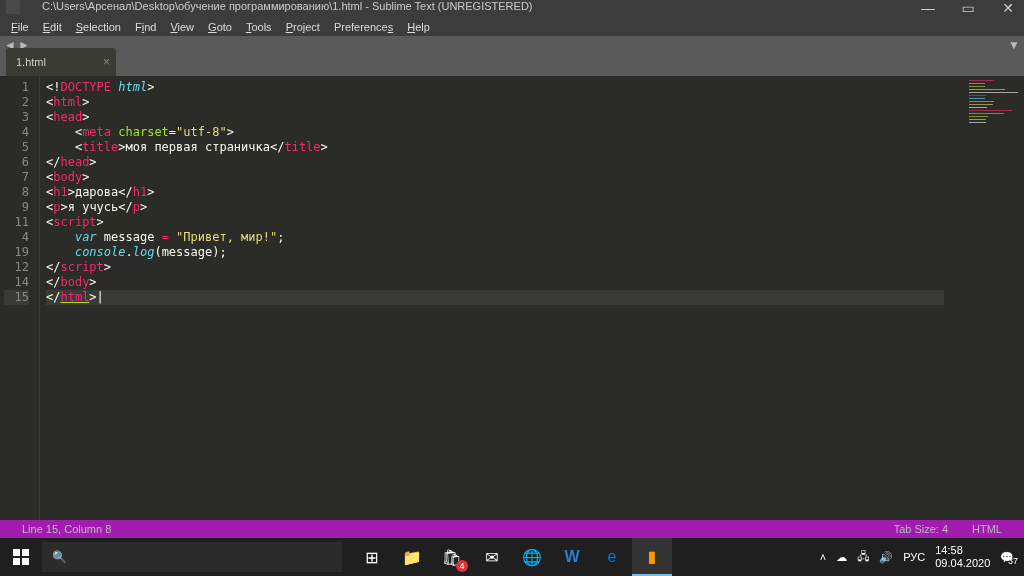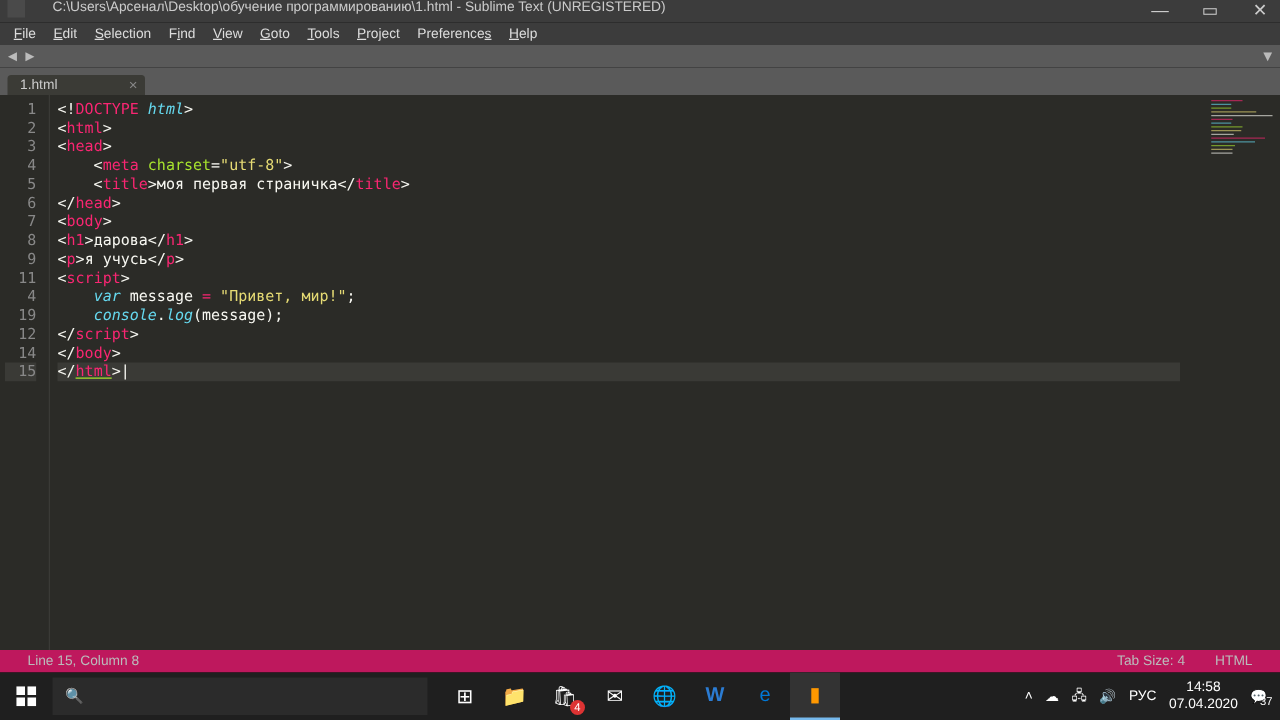--- a/index.html
+++ b/index.html
@@ -48,21 +48,21 @@
 .arrow { width:12px; text-align:center; color:#bbb; font-size:12px;}
 .ham { margin-left:auto; color:#bbb; font-size:12px; }
 
 .tabs {
   height: 22px;
   background: #5a5a5a;
   display:flex;
   align-items:flex-end;
 }
 .tab {
-  height: 16px;
+  height: 28px;
   min-width:110px;
   background:#3b3b36;
   color:#ccc;
   font-size:11px;
   display:flex; align-items:center;
   padding:0 22px 0 10px;
   position:relative;
   border-top-left-radius:3px;
   border-top-right-radius:3px;
   margin-left:6px;
@@ -110,21 +110,21 @@
 .t-pink   { color:#F92672; }
 .t-bluei  { color:#66D9EF; font-style:italic; }
 .t-green  { color:#A6E22E; }
 .t-yellow { color:#E6DB74; }
 .t-white  { color:#f8f8f2; }
 .cursor { color:#f8f8f2; }
 .underline { text-decoration:underline; text-decoration-color:#A6E22E; }
 
 .statusbar {
   height:18px;
-  background:#be185d;
+  background:#a21caf;
   color:#bbb;
   font-size:11px;
   display:flex; align-items:center;
   padding:0 10px;
 }
 .statusbar .spacer{ flex:1; }
 .statusbar .cell{ padding:0 12px; }
 
 .taskbar {
   height:38px;
@@ -144,21 +144,21 @@
   background:#2b2b2b;
   display:flex; align-items:center;
   color:#aaa;
   padding:0 10px;
   gap:10px;
 }
 .tb-icons { display:flex; margin-left:10px; gap:0; }
 .tb-icon { width:40px; height:38px; display:flex; align-items:center; justify-content:center; font-size:16px; }
 .tb-active { border-bottom:2px solid #76b9ed; background:#333; }
 .tb-tray { margin-left:auto; display:flex; align-items:center; gap:10px; padding:0 10px; font-size:11px;}
-.tb-clock { text-align:center; line-height:13px; }
+.tb-clock { text-align:left; line-height:13px; }
 .badge { position:relative; }
 .badge::after { content:"4"; position:absolute; bottom:4px; right:4px; background:#d33; color:#fff; font-size:9px; width:12px; height:12px; border-radius:6px; display:flex; align-items:center; justify-content:center;}
 
 svg { display:block; }
 </style>
 </head>
 <body>
 
 <div class="titlebar">
   <span class="icon"></span>
@@ -268,17 +268,17 @@
     <div class="tb-icon tb-active" style="color:#ff9800;">▮</div>
   </div>
   <div class="tb-tray">
     <span>˄</span>
     <span>☁</span>
     <span>🖧</span>
     <span>🔊</span>
     <span>РУС</span>
     <div class="tb-clock">
       <div>14:58</div>
-      <div>07.04.2020</div>
+      <div>09.04.2020</div>
     </div>
     <span style="position:relative;">💬<span style="position:absolute;bottom:-2px;right:-4px;font-size:9px;">37</span></span>
   </div>
 </div>
 
 </body></html>

